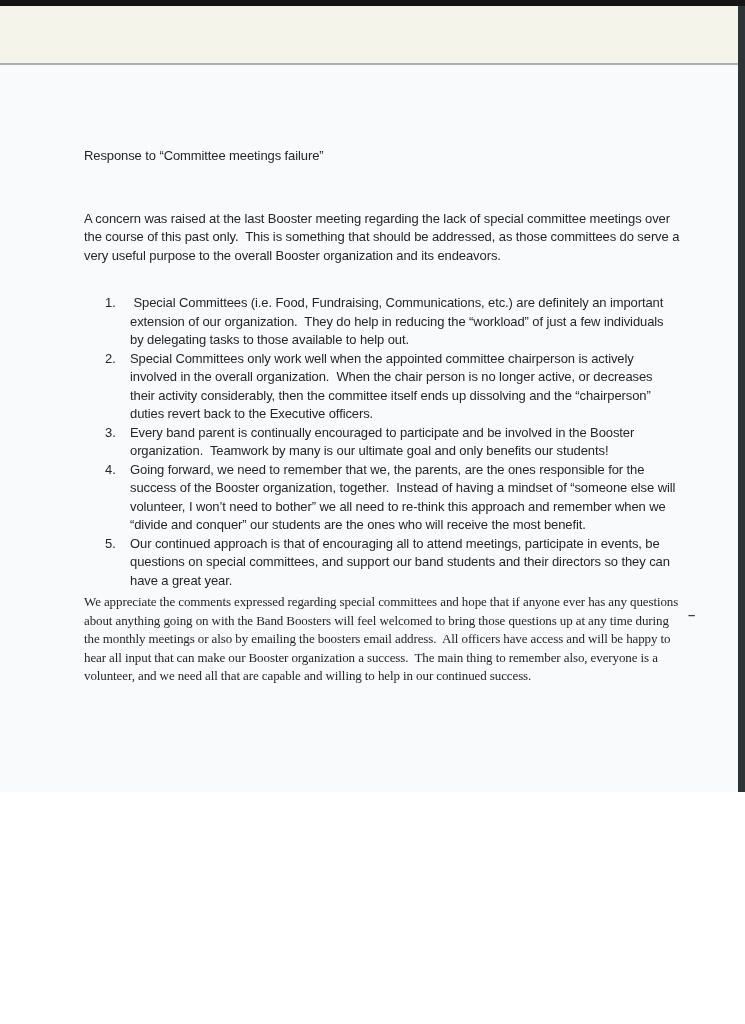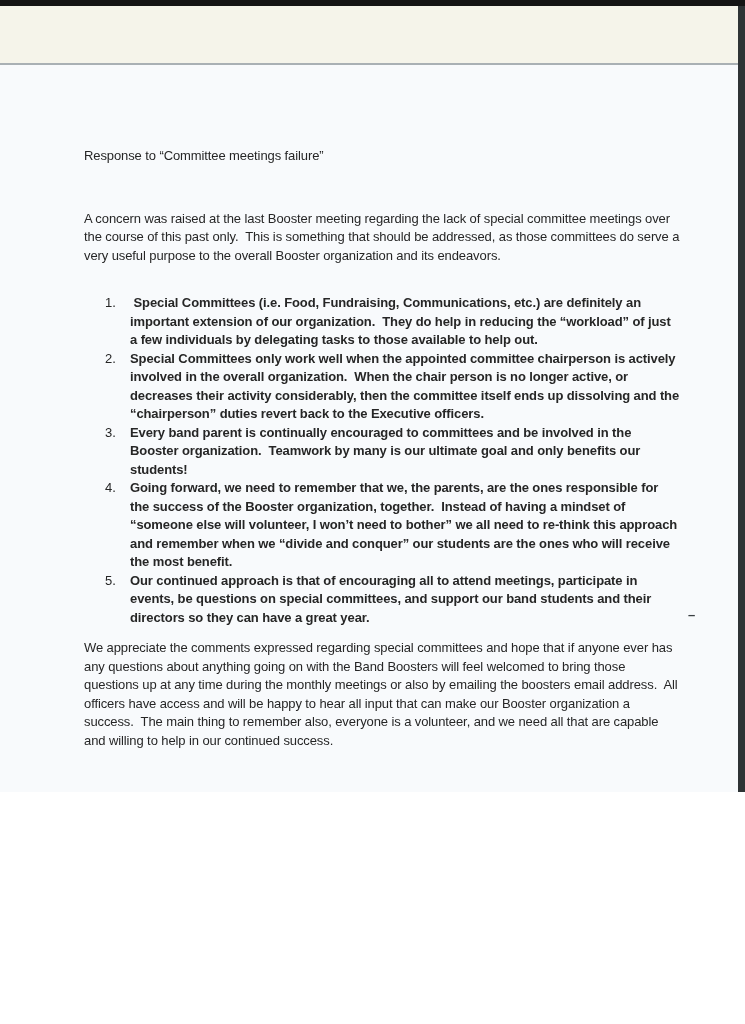--- a/index.html
+++ b/index.html
@@ -63,24 +63,24 @@
     display: flex;
     align-items: flex-start;
   }
   .num {
     flex: none;
     width: 25px;
   }
   .li-text {
     flex: 1;
     white-space: pre-wrap;
-    font-weight: bold;
   }
   .closing {
-    margin-top: 12px;
+    margin-top: 3px;
+    font-family: Liberation Serif, serif;
   }
   .stray-dash {
     position: absolute;
     left: 688px;
     top: 608px;
     color: #3a3f42;
     font-size: 13px;
     line-height: 13px;
     font-weight: bold;
   }
@@ -114,21 +114,21 @@
       <li>
         <span class="num">1.</span>
         <span class="li-text"> Special Committees (i.e. Food, Fundraising, Communications, etc.) are definitely an important extension of our organization.  They do help in reducing the “workload” of just a few individuals by delegating tasks to those available to help out.</span>
       </li>
       <li>
         <span class="num">2.</span>
         <span class="li-text">Special Committees only work well when the appointed committee chairperson is actively involved in the overall organization.  When the chair person is no longer active, or decreases their activity considerably, then the committee itself ends up dissolving and the “chairperson” duties revert back to the Executive officers.</span>
       </li>
       <li>
         <span class="num">3.</span>
-        <span class="li-text">Every band parent is continually encouraged to committees and be involved in the Booster organization.  Teamwork by many is our ultimate goal and only benefits our students!</span>
+        <span class="li-text">Every band parent is continually encouraged to participate and be involved in the Booster organization.  Teamwork by many is our ultimate goal and only benefits our students!</span>
       </li>
       <li>
         <span class="num">4.</span>
         <span class="li-text">Going forward, we need to remember that we, the parents, are the ones responsible for the success of the Booster organization, together.  Instead of having a mindset of “someone else will volunteer, I won’t need to bother” we all need to re-think this approach and remember when we “divide and conquer” our students are the ones who will receive the most benefit.</span>
       </li>
       <li>
         <span class="num">5.</span>
         <span class="li-text">Our continued approach is that of encouraging all to attend meetings, participate in events, be questions on special committees, and support our band students and their directors so they can have a great year.</span>
       </li>
     </ol>

